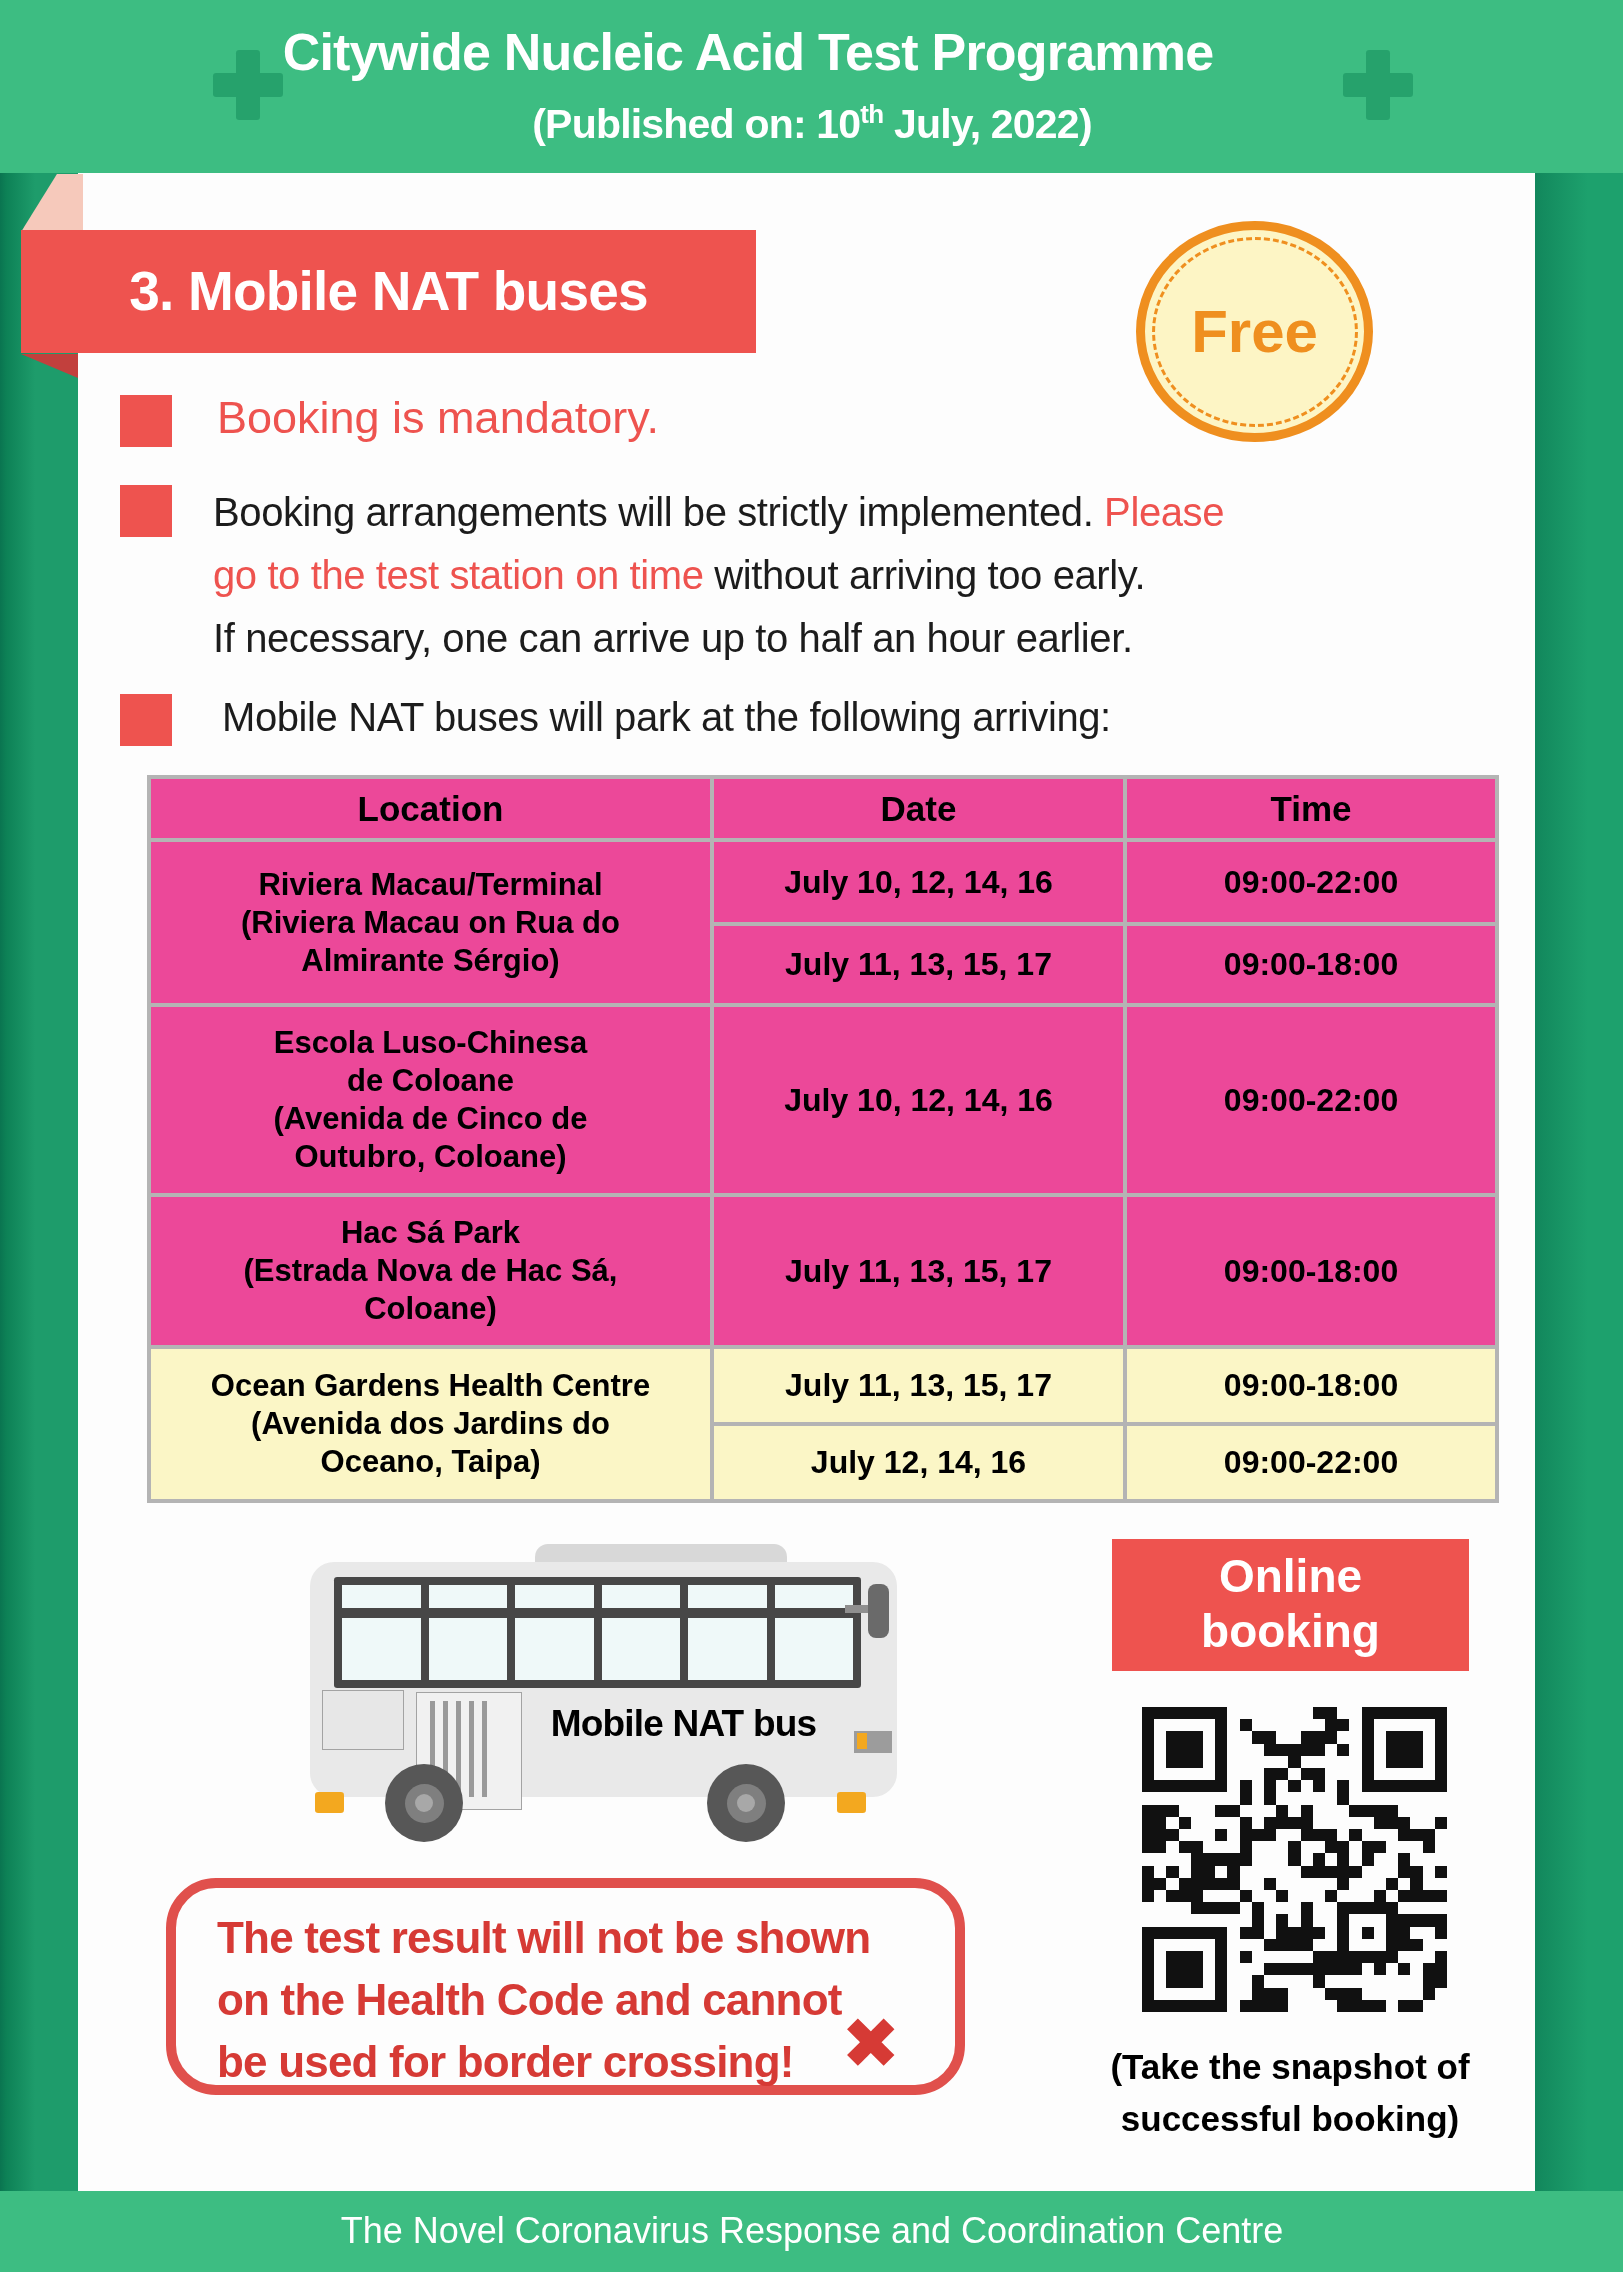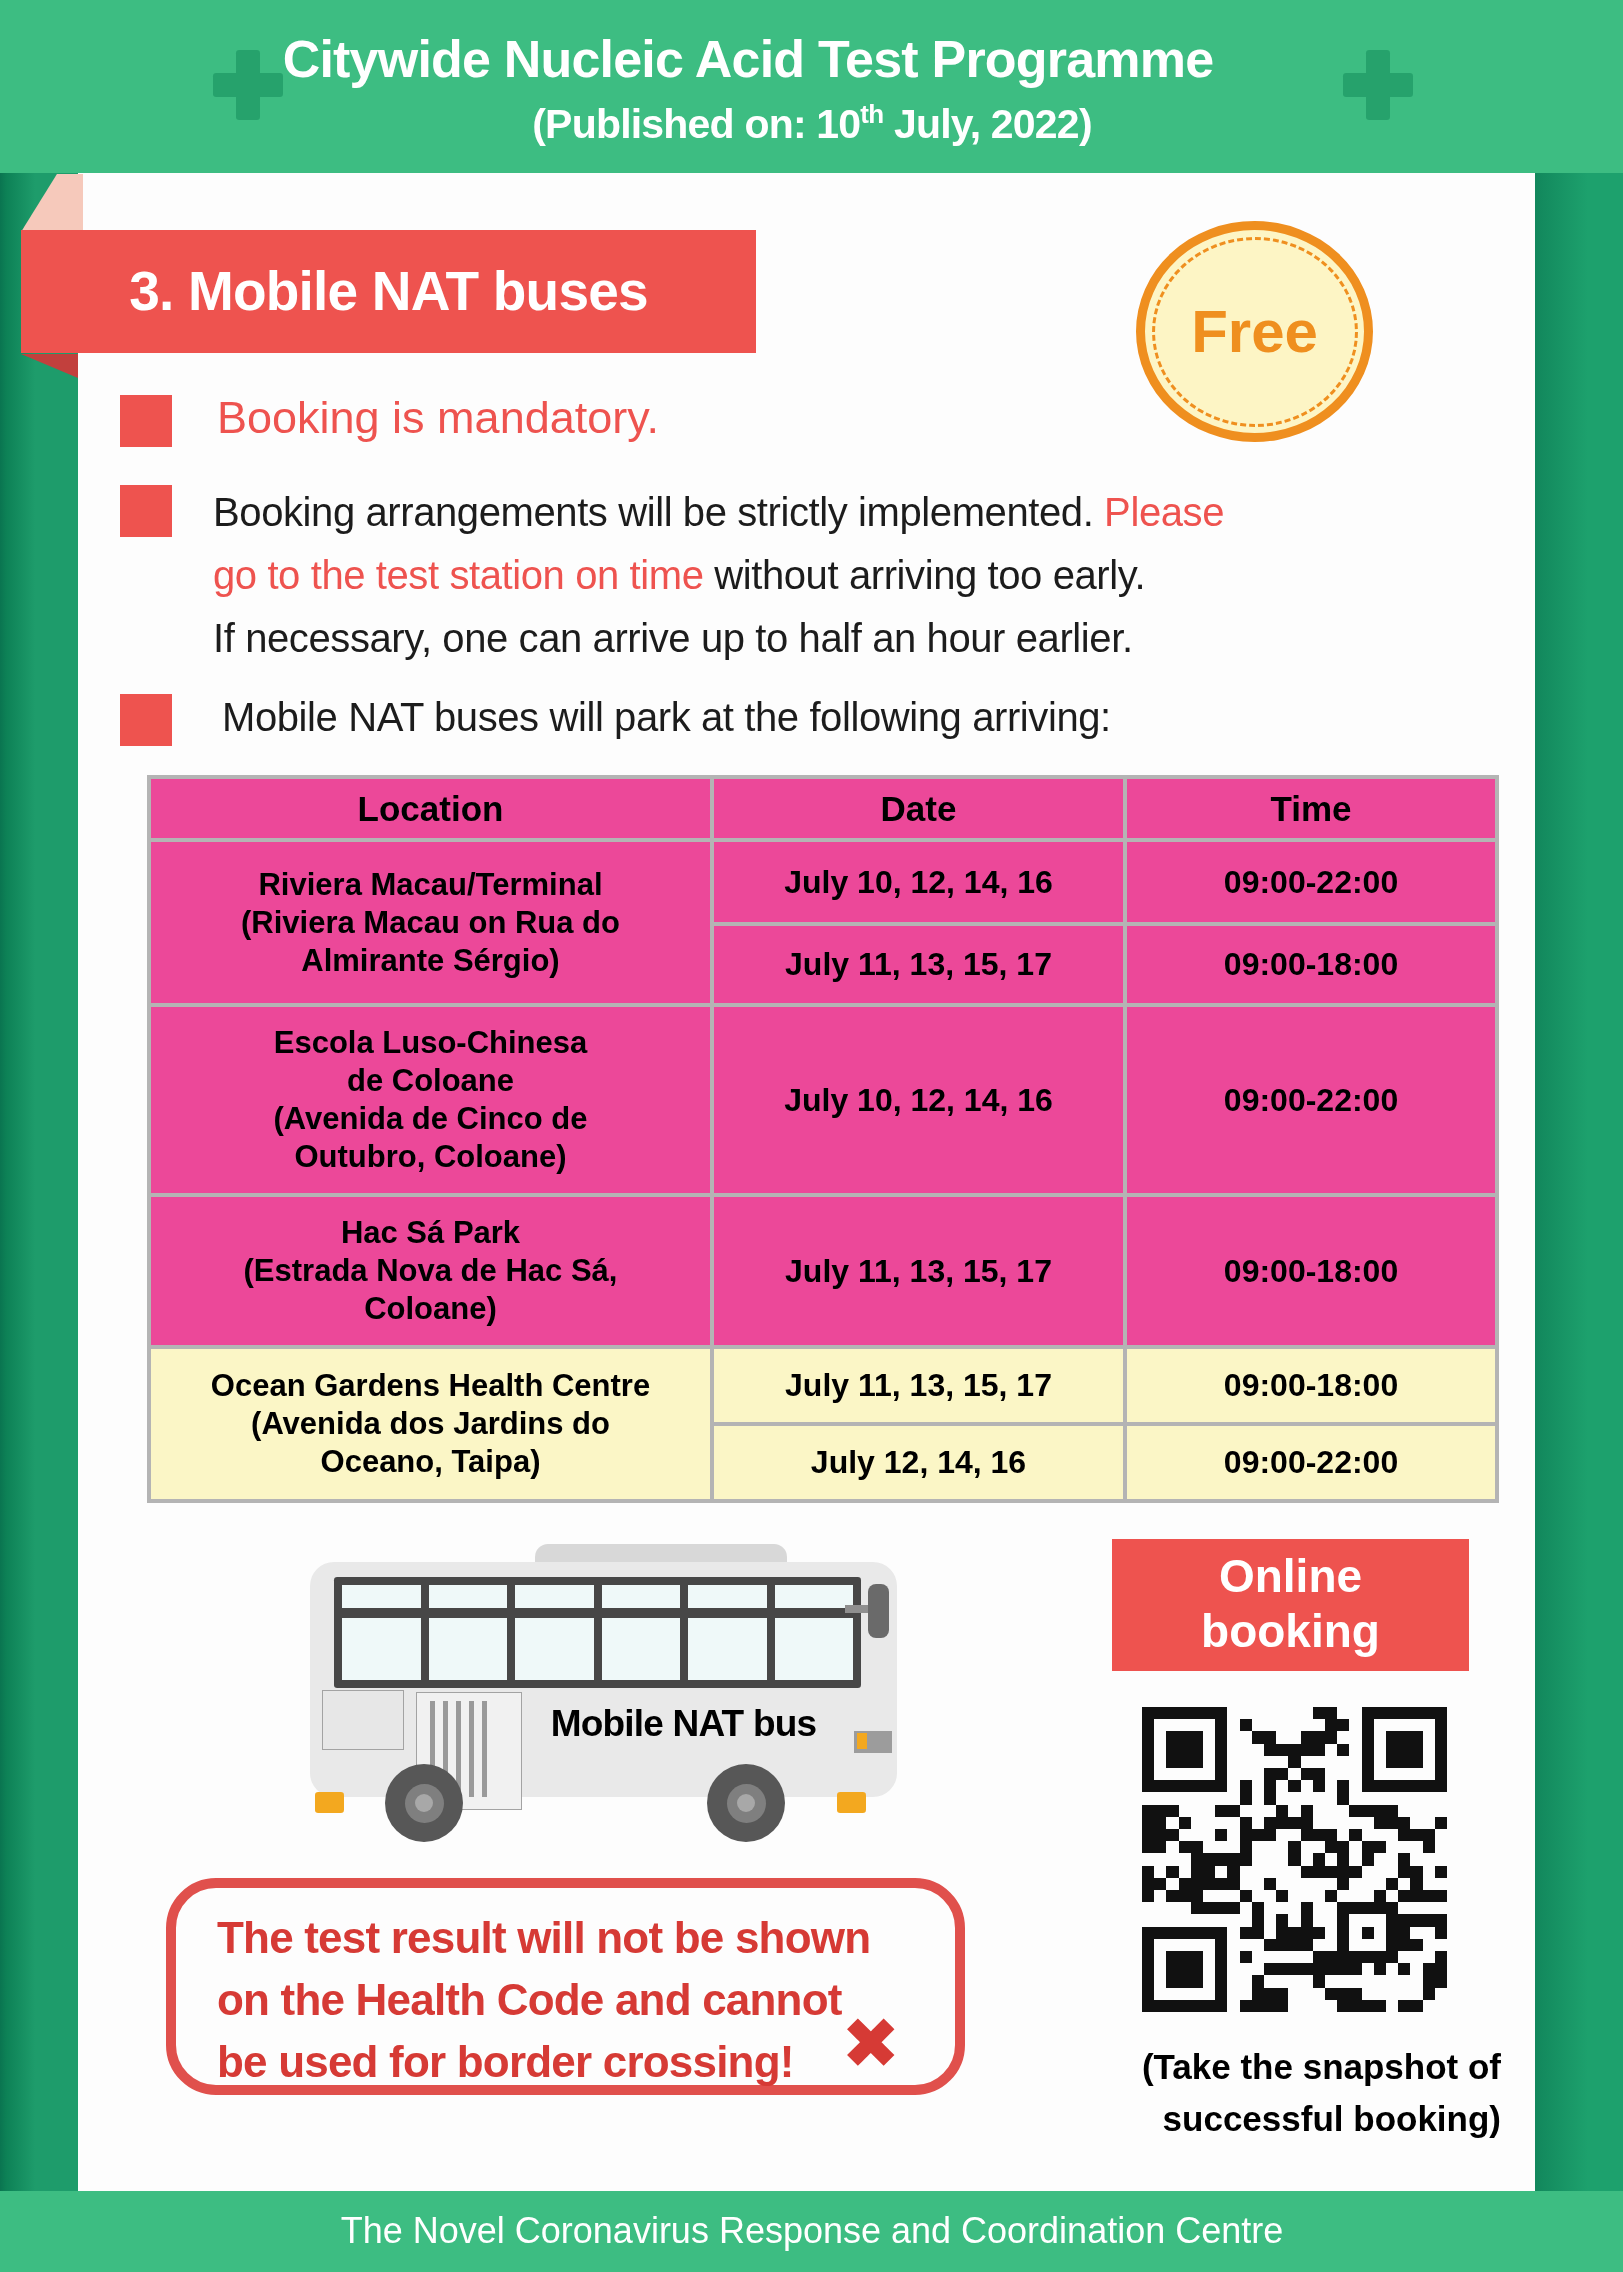--- a/index.html
+++ b/index.html
@@ -16,21 +16,21 @@
   .top-band   { left:0; top:0; width:1624px; height:173px; background:var(--green,#3dbd82); }
   .side-left  { left:0; top:173px; width:78px; height:2018px;
                 background:linear-gradient(to right,#0a7450 0%,#0d8156 8%,#1e9c6b 45%,#1e9c6b 100%); }
   .side-right { left:1535px; top:173px; width:88px; height:2018px;
                 background:linear-gradient(to right,#12875c 0%,#1da16d 60%,#1da16d 100%); }
   .card       { left:78px; top:173px; width:1457px; height:2018px; background:var(--card_bg,#fdfdfd); }
   .footer-band{ left:0; top:2191px; width:1624px; height:82px; background:var(--green,#3dbd82);
                 color:#fff; text-align:center; font-size:36px; line-height:80px; }
 
   
-  .hdr-title { left:0; top:29px; width:1496px; text-align:center; color:#fff;
+  .hdr-title { left:0; top:22px; width:1496px; text-align:center; color:#fff;
                font-size:52px; font-weight:bold; letter-spacing:-0.8px; }
   .hdr-sub   { left:0; top:99px; width:1624px; text-align:center; color:#fff;
                font-size:41px; font-weight:bold; letter-spacing:-0.8px; }
   .hdr-sub .sup { font-size:26px; vertical-align:super; }
   .hcross { width:70px; height:70px; }
   .hcross::before, .hcross::after { content:""; position:absolute; background:#26a26c; border-radius:3.2px; }
   .hcross::before { left:23px; top:0; width:24px; height:70px; }
   .hcross::after  { left:0; top:23px; width:70px; height:24px; }
   .hcross-left  { left:213px; top:50px; }
   .hcross-right { left:1343px; top:50px; }
@@ -93,21 +93,21 @@
   .bus .light { position:absolute; top:250px; width:29px; height:21px; border-radius:3.2px; background:var(--amber,#f3a81f); }
   .bus .light.l { left:4.9px; } .bus .light.r { left:527px; }
   .bus .side-panel { position:absolute; left:544px; top:189px; width:38px; height:22px; background:#9c9c9c; }
   .bus .side-panel .lamp { position:absolute; left:3.2px; top:2.4px; width:9.7px; height:16px; background:var(--amber,#f3a81f); }
 
   
   .online-box { left:1112px; top:1539px; width:357px; height:132px; background:var(--red,#ee534f);
                 color:#fff; text-align:center; font-size:46px; font-weight:bold; line-height:55px; padding-top:9.7px; }
   .qr { left:1142px; top:1707px; width:305px; height:305px; }
   .qr svg { width:100%; height:100%; }
-  .qr-caption { left:1079px; top:2041px; width:422px; text-align:right; font-size:35px; font-weight:bold;
+  .qr-caption { left:1079px; top:2041px; width:422px; text-align:center; font-size:35px; font-weight:bold;
                 color:#000; line-height:52px; }
 
   
   .warn { left:166px; top:1878px; width:799px; height:217px; border:10.5px solid var(--warn_border,#e0504c);
           border-radius:50px; background:#fdfdfd; }
   .warn-text { position:absolute; left:41px; top:18.7px; font-size:44px; font-weight:bold;
           color:var(--warn_text,#d63a35); line-height:62px; letter-spacing:-0.8px; white-space:nowrap; }
   .warn-x { position:absolute; left:665px; top:120px; font-size:71px; line-height:71px;
           color:var(--warn_text,#d63a35); font-family:"DejaVu Sans",sans-serif; }
 </style>

